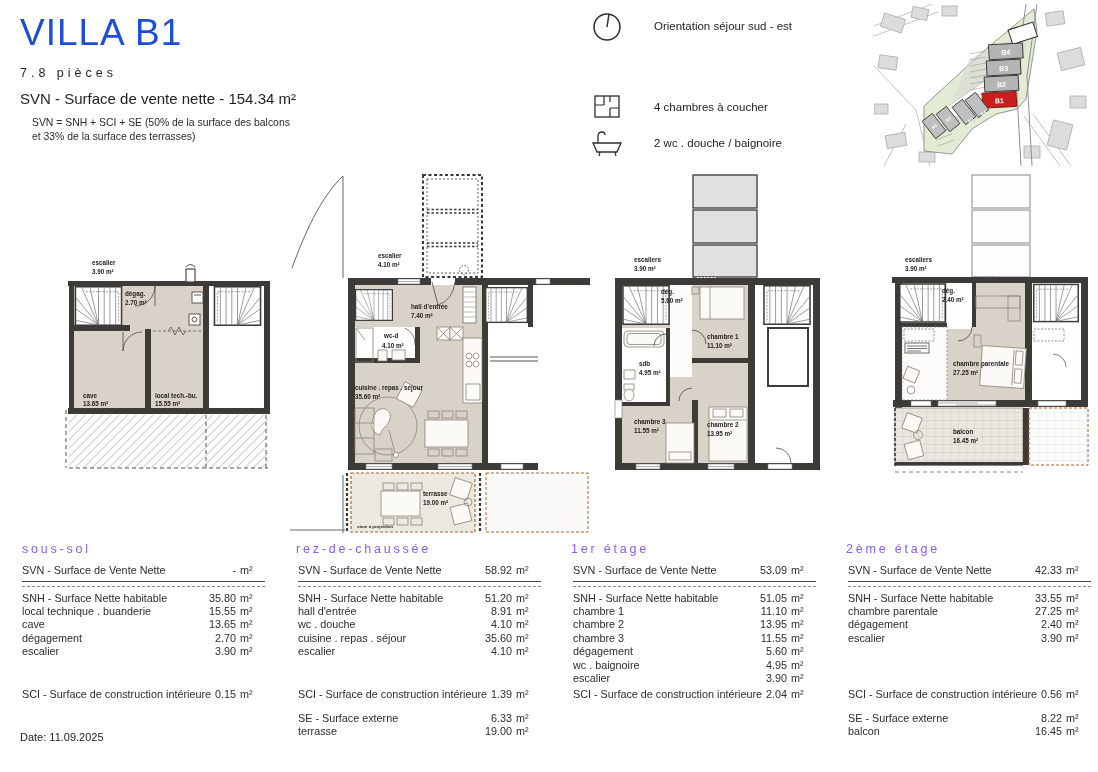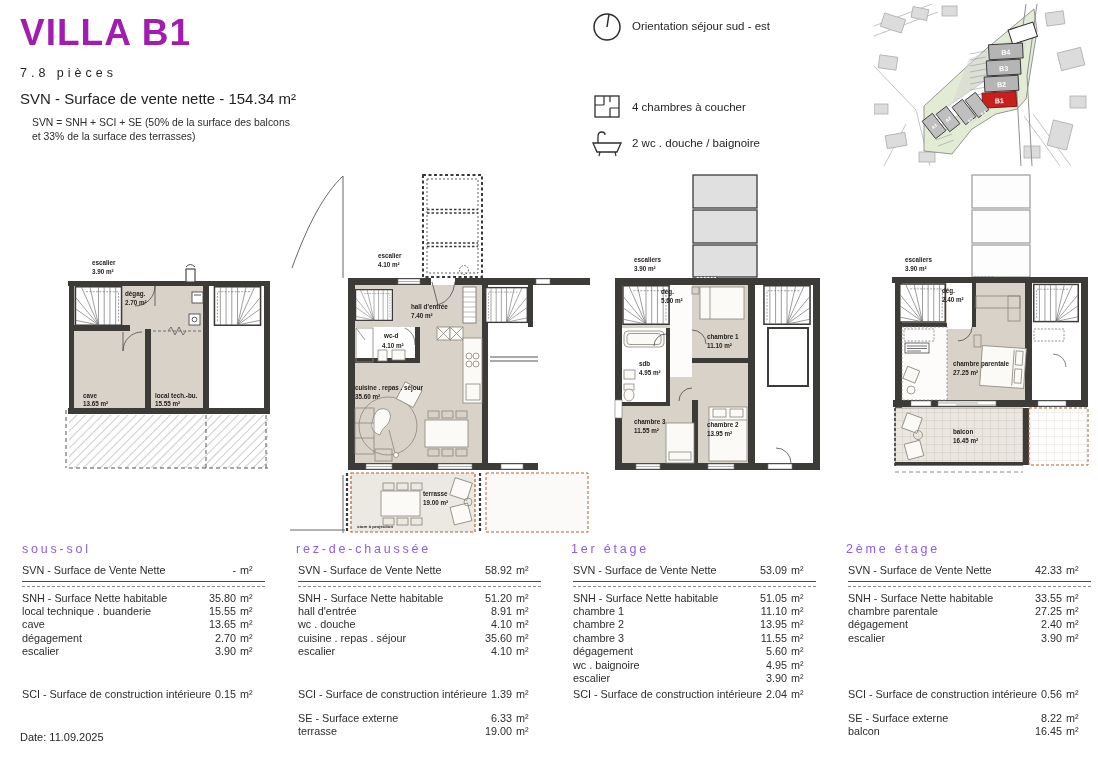--- a/index.html
+++ b/index.html
@@ -1,23 +1,23 @@
 <!DOCTYPE html>
 <html><head>
 <meta charset="utf-8">
 <style>
   html,body{margin:0;padding:0;background:#fff}
   .canvas{position:relative;width:1098px;height:772px;background:#fff;overflow:hidden;
           font-family:"Liberation Sans",sans-serif;color:#222}
   .abs{position:absolute}
-  .title{font-size:37px;font-weight:700;letter-spacing:1px;color:#a21caf}
+  .title{font-size:37px;font-weight:400;letter-spacing:1px;color:#1d4ed8}
   .sub{font-size:12.5px;letter-spacing:4px;font-weight:500;color:#1f1f1f}
   .svnline{font-size:15px;font-weight:500;color:#1f1f1f}
   .note{font-size:10.4px;line-height:1.34;width:262px;color:#2b2b2b}
-  .leg{display:flex;align-items:center;gap:8px;height:34px}
+  .leg{display:flex;align-items:center;gap:30px;height:34px}
   .leg .lab{font-size:11.5px;color:#1f1f1f}
   .ftitle{font-size:12.5px;letter-spacing:2.8px;color:#8b5cf6}
   .tcol{position:absolute;width:250px;font-size:10.8px;color:#2d2d2d}
   .trow{position:absolute;left:2px;right:0;height:13px;white-space:nowrap}
   .trow .val{position:absolute;right:34px;text-align:right}
   .trow .unit{position:absolute;left:218px}
   .sep-solid{position:absolute;left:2px;width:243px;border-top:1px solid #4a4a4a}
   .sep-dash{position:absolute;left:2px;width:243px;border-top:1px dashed #8c8c8c}
   .date{font-size:11px;color:#1f1f1f}
   svg{display:block}

